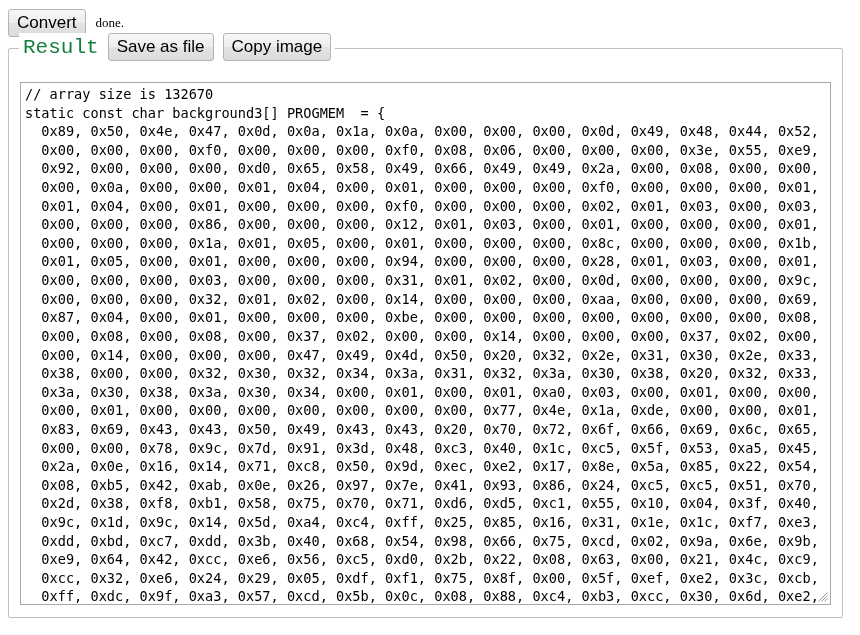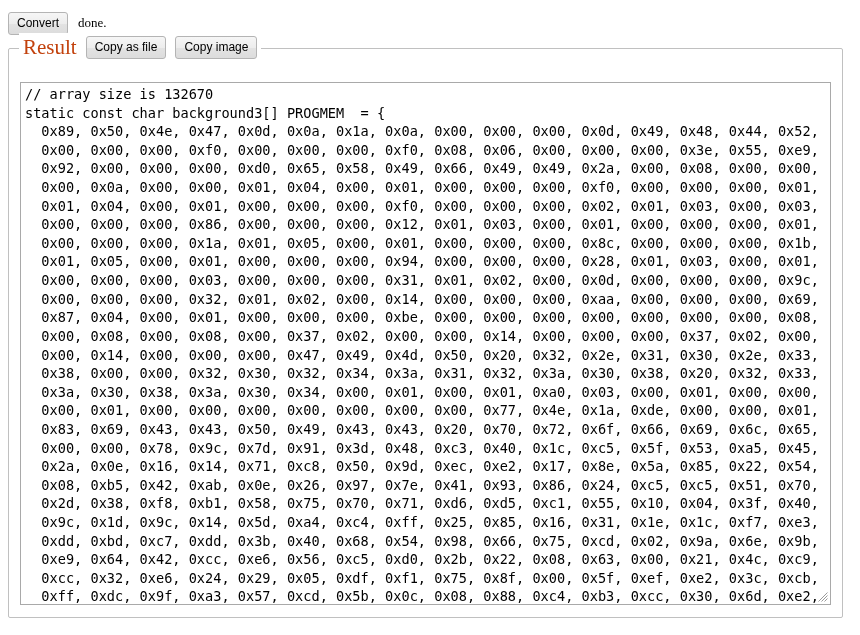--- a/index.html
+++ b/index.html
@@ -20,21 +20,21 @@
     left: 8px;
     top: 10px;
     display: flex;
     align-items: center;
     gap: 10px;
     height: 26px;
   }
 
   .btn {
     font-family: "Liberation Sans", sans-serif;
-    font-size: 12px;
+    font-size: 17px;
     line-height: 1;
     color: #000000;
     background: linear-gradient(to bottom, #f6f6f6 0%, #ededed 50%, #e3e3e3 51%, #dcdcdc 100%);
     border: 1px solid #b4b4b4;
     border-radius: 3px;
     padding: 4px 8px 5px 8px;
     cursor: default;
     white-space: nowrap;
   }
 
@@ -66,23 +66,23 @@
     top: -16px;
     display: flex;
     align-items: center;
     gap: 9px;
     background: #ffffff;
     padding: 0 4px;
     height: 28px;
   }
 
   .legend-title {
-    font-family: Liberation Serif, serif;
+    font-family: Liberation Mono, monospace;
     font-size: 21px;
-    color: #c2410c;
+    color: #15803d;
     white-space: nowrap;
     line-height: 1;
   }
 
   
   .code-area {
     position: absolute;
     left: 11px;
     top: 33px;
     width: 811px;
@@ -123,21 +123,21 @@
   <button class="btn">Convert</button>
   <span class="status-text">done.</span>
 </div>
 
 <fieldset class="result-fieldset">
 
   <div class="legend-row">
     <span class="legend-title">Result</span>
 
 
-    <button class="btn">Copy as file</button>
+    <button class="btn">Save as file</button>
 
     <button class="btn">Copy image</button>
   </div>
 
   <div class="code-area">
     <div class="code-lines" id="code-lines"><div class="code-line">// array size is 132670</div><div class="code-line">static const char background3[] PROGMEM  = {</div><div class="code-line">  0x89, 0x50, 0x4e, 0x47, 0x0d, 0x0a, 0x1a, 0x0a, 0x00, 0x00, 0x00, 0x0d, 0x49, 0x48, 0x44, 0x52,</div><div class="code-line">  0x00, 0x00, 0x00, 0xf0, 0x00, 0x00, 0x00, 0xf0, 0x08, 0x06, 0x00, 0x00, 0x00, 0x3e, 0x55, 0xe9,</div><div class="code-line">  0x92, 0x00, 0x00, 0x00, 0xd0, 0x65, 0x58, 0x49, 0x66, 0x49, 0x49, 0x2a, 0x00, 0x08, 0x00, 0x00,</div><div class="code-line">  0x00, 0x0a, 0x00, 0x00, 0x01, 0x04, 0x00, 0x01, 0x00, 0x00, 0x00, 0xf0, 0x00, 0x00, 0x00, 0x01,</div><div class="code-line">  0x01, 0x04, 0x00, 0x01, 0x00, 0x00, 0x00, 0xf0, 0x00, 0x00, 0x00, 0x02, 0x01, 0x03, 0x00, 0x03,</div><div class="code-line">  0x00, 0x00, 0x00, 0x86, 0x00, 0x00, 0x00, 0x12, 0x01, 0x03, 0x00, 0x01, 0x00, 0x00, 0x00, 0x01,</div><div class="code-line">  0x00, 0x00, 0x00, 0x1a, 0x01, 0x05, 0x00, 0x01, 0x00, 0x00, 0x00, 0x8c, 0x00, 0x00, 0x00, 0x1b,</div><div class="code-line">  0x01, 0x05, 0x00, 0x01, 0x00, 0x00, 0x00, 0x94, 0x00, 0x00, 0x00, 0x28, 0x01, 0x03, 0x00, 0x01,</div><div class="code-line">  0x00, 0x00, 0x00, 0x03, 0x00, 0x00, 0x00, 0x31, 0x01, 0x02, 0x00, 0x0d, 0x00, 0x00, 0x00, 0x9c,</div><div class="code-line">  0x00, 0x00, 0x00, 0x32, 0x01, 0x02, 0x00, 0x14, 0x00, 0x00, 0x00, 0xaa, 0x00, 0x00, 0x00, 0x69,</div><div class="code-line">  0x87, 0x04, 0x00, 0x01, 0x00, 0x00, 0x00, 0xbe, 0x00, 0x00, 0x00, 0x00, 0x00, 0x00, 0x00, 0x08,</div><div class="code-line">  0x00, 0x08, 0x00, 0x08, 0x00, 0x37, 0x02, 0x00, 0x00, 0x14, 0x00, 0x00, 0x00, 0x37, 0x02, 0x00,</div><div class="code-line">  0x00, 0x14, 0x00, 0x00, 0x00, 0x47, 0x49, 0x4d, 0x50, 0x20, 0x32, 0x2e, 0x31, 0x30, 0x2e, 0x33,</div><div class="code-line">  0x38, 0x00, 0x00, 0x32, 0x30, 0x32, 0x34, 0x3a, 0x31, 0x32, 0x3a, 0x30, 0x38, 0x20, 0x32, 0x33,</div><div class="code-line">  0x3a, 0x30, 0x38, 0x3a, 0x30, 0x34, 0x00, 0x01, 0x00, 0x01, 0xa0, 0x03, 0x00, 0x01, 0x00, 0x00,</div><div class="code-line">  0x00, 0x01, 0x00, 0x00, 0x00, 0x00, 0x00, 0x00, 0x00, 0x77, 0x4e, 0x1a, 0xde, 0x00, 0x00, 0x01,</div><div class="code-line">  0x83, 0x69, 0x43, 0x43, 0x50, 0x49, 0x43, 0x43, 0x20, 0x70, 0x72, 0x6f, 0x66, 0x69, 0x6c, 0x65,</div><div class="code-line">  0x00, 0x00, 0x78, 0x9c, 0x7d, 0x91, 0x3d, 0x48, 0xc3, 0x40, 0x1c, 0xc5, 0x5f, 0x53, 0xa5, 0x45,</div><div class="code-line">  0x2a, 0x0e, 0x16, 0x14, 0x71, 0xc8, 0x50, 0x9d, 0xec, 0xe2, 0x17, 0x8e, 0x5a, 0x85, 0x22, 0x54,</div><div class="code-line">  0x08, 0xb5, 0x42, 0xab, 0x0e, 0x26, 0x97, 0x7e, 0x41, 0x93, 0x86, 0x24, 0xc5, 0xc5, 0x51, 0x70,</div><div class="code-line">  0x2d, 0x38, 0xf8, 0xb1, 0x58, 0x75, 0x70, 0x71, 0xd6, 0xd5, 0xc1, 0x55, 0x10, 0x04, 0x3f, 0x40,</div><div class="code-line">  0x9c, 0x1d, 0x9c, 0x14, 0x5d, 0xa4, 0xc4, 0xff, 0x25, 0x85, 0x16, 0x31, 0x1e, 0x1c, 0xf7, 0xe3,</div><div class="code-line">  0xdd, 0xbd, 0xc7, 0xdd, 0x3b, 0x40, 0x68, 0x54, 0x98, 0x66, 0x75, 0xcd, 0x02, 0x9a, 0x6e, 0x9b,</div><div class="code-line">  0xe9, 0x64, 0x42, 0xcc, 0xe6, 0x56, 0xc5, 0xd0, 0x2b, 0x22, 0x08, 0x63, 0x00, 0x21, 0x4c, 0xc9,</div><div class="code-line">  0xcc, 0x32, 0xe6, 0x24, 0x29, 0x05, 0xdf, 0xf1, 0x75, 0x8f, 0x00, 0x5f, 0xef, 0xe2, 0x3c, 0xcb,</div><div class="code-line">  0xff, 0xdc, 0x9f, 0xa3, 0x57, 0xcd, 0x5b, 0x0c, 0x08, 0x88, 0xc4, 0xb3, 0xcc, 0x30, 0x6d, 0xe2,</div></div>
     <svg class="resize-grip" viewBox="0 0 13 13" xmlns="http://www.w3.org/2000/svg">
       <path d="M12.5 3.5 L3.5 12.5 M12.5 6.5 L6.5 12.5 M12.5 9.5 L9.5 12.5" stroke="#9a9a9a" stroke-width="1" fill="none"></path>
     </svg>
   </div>

